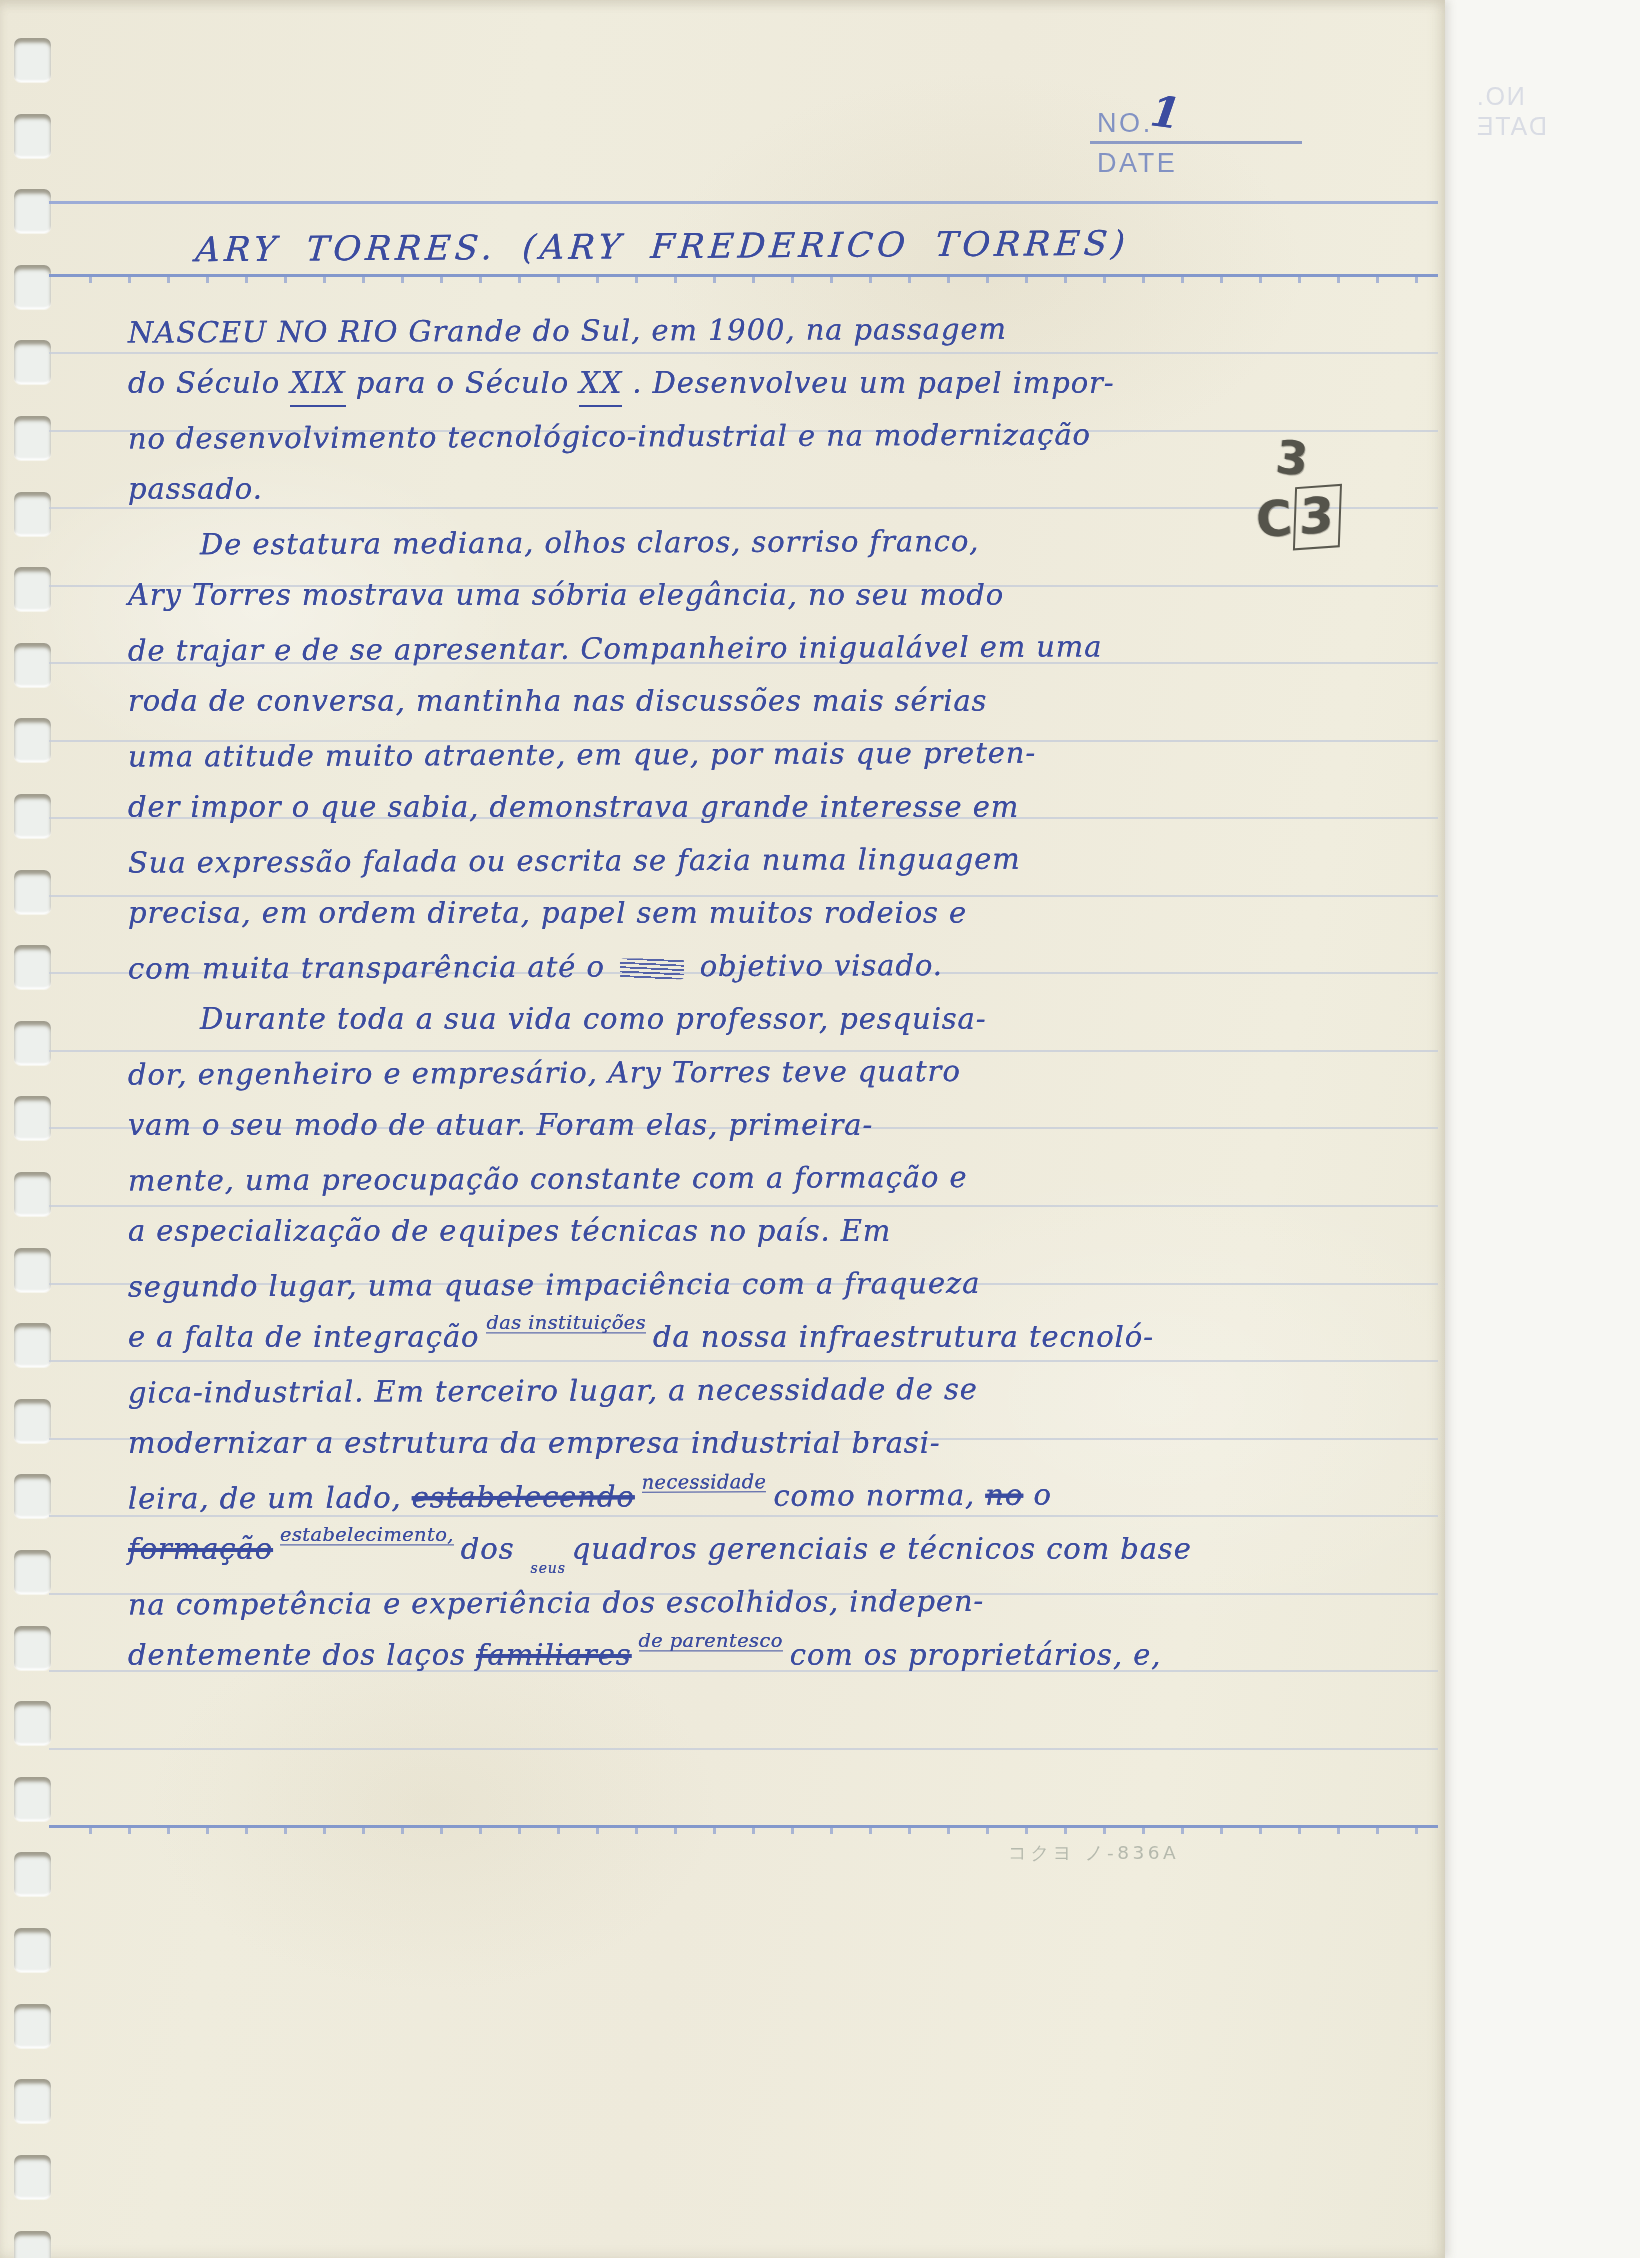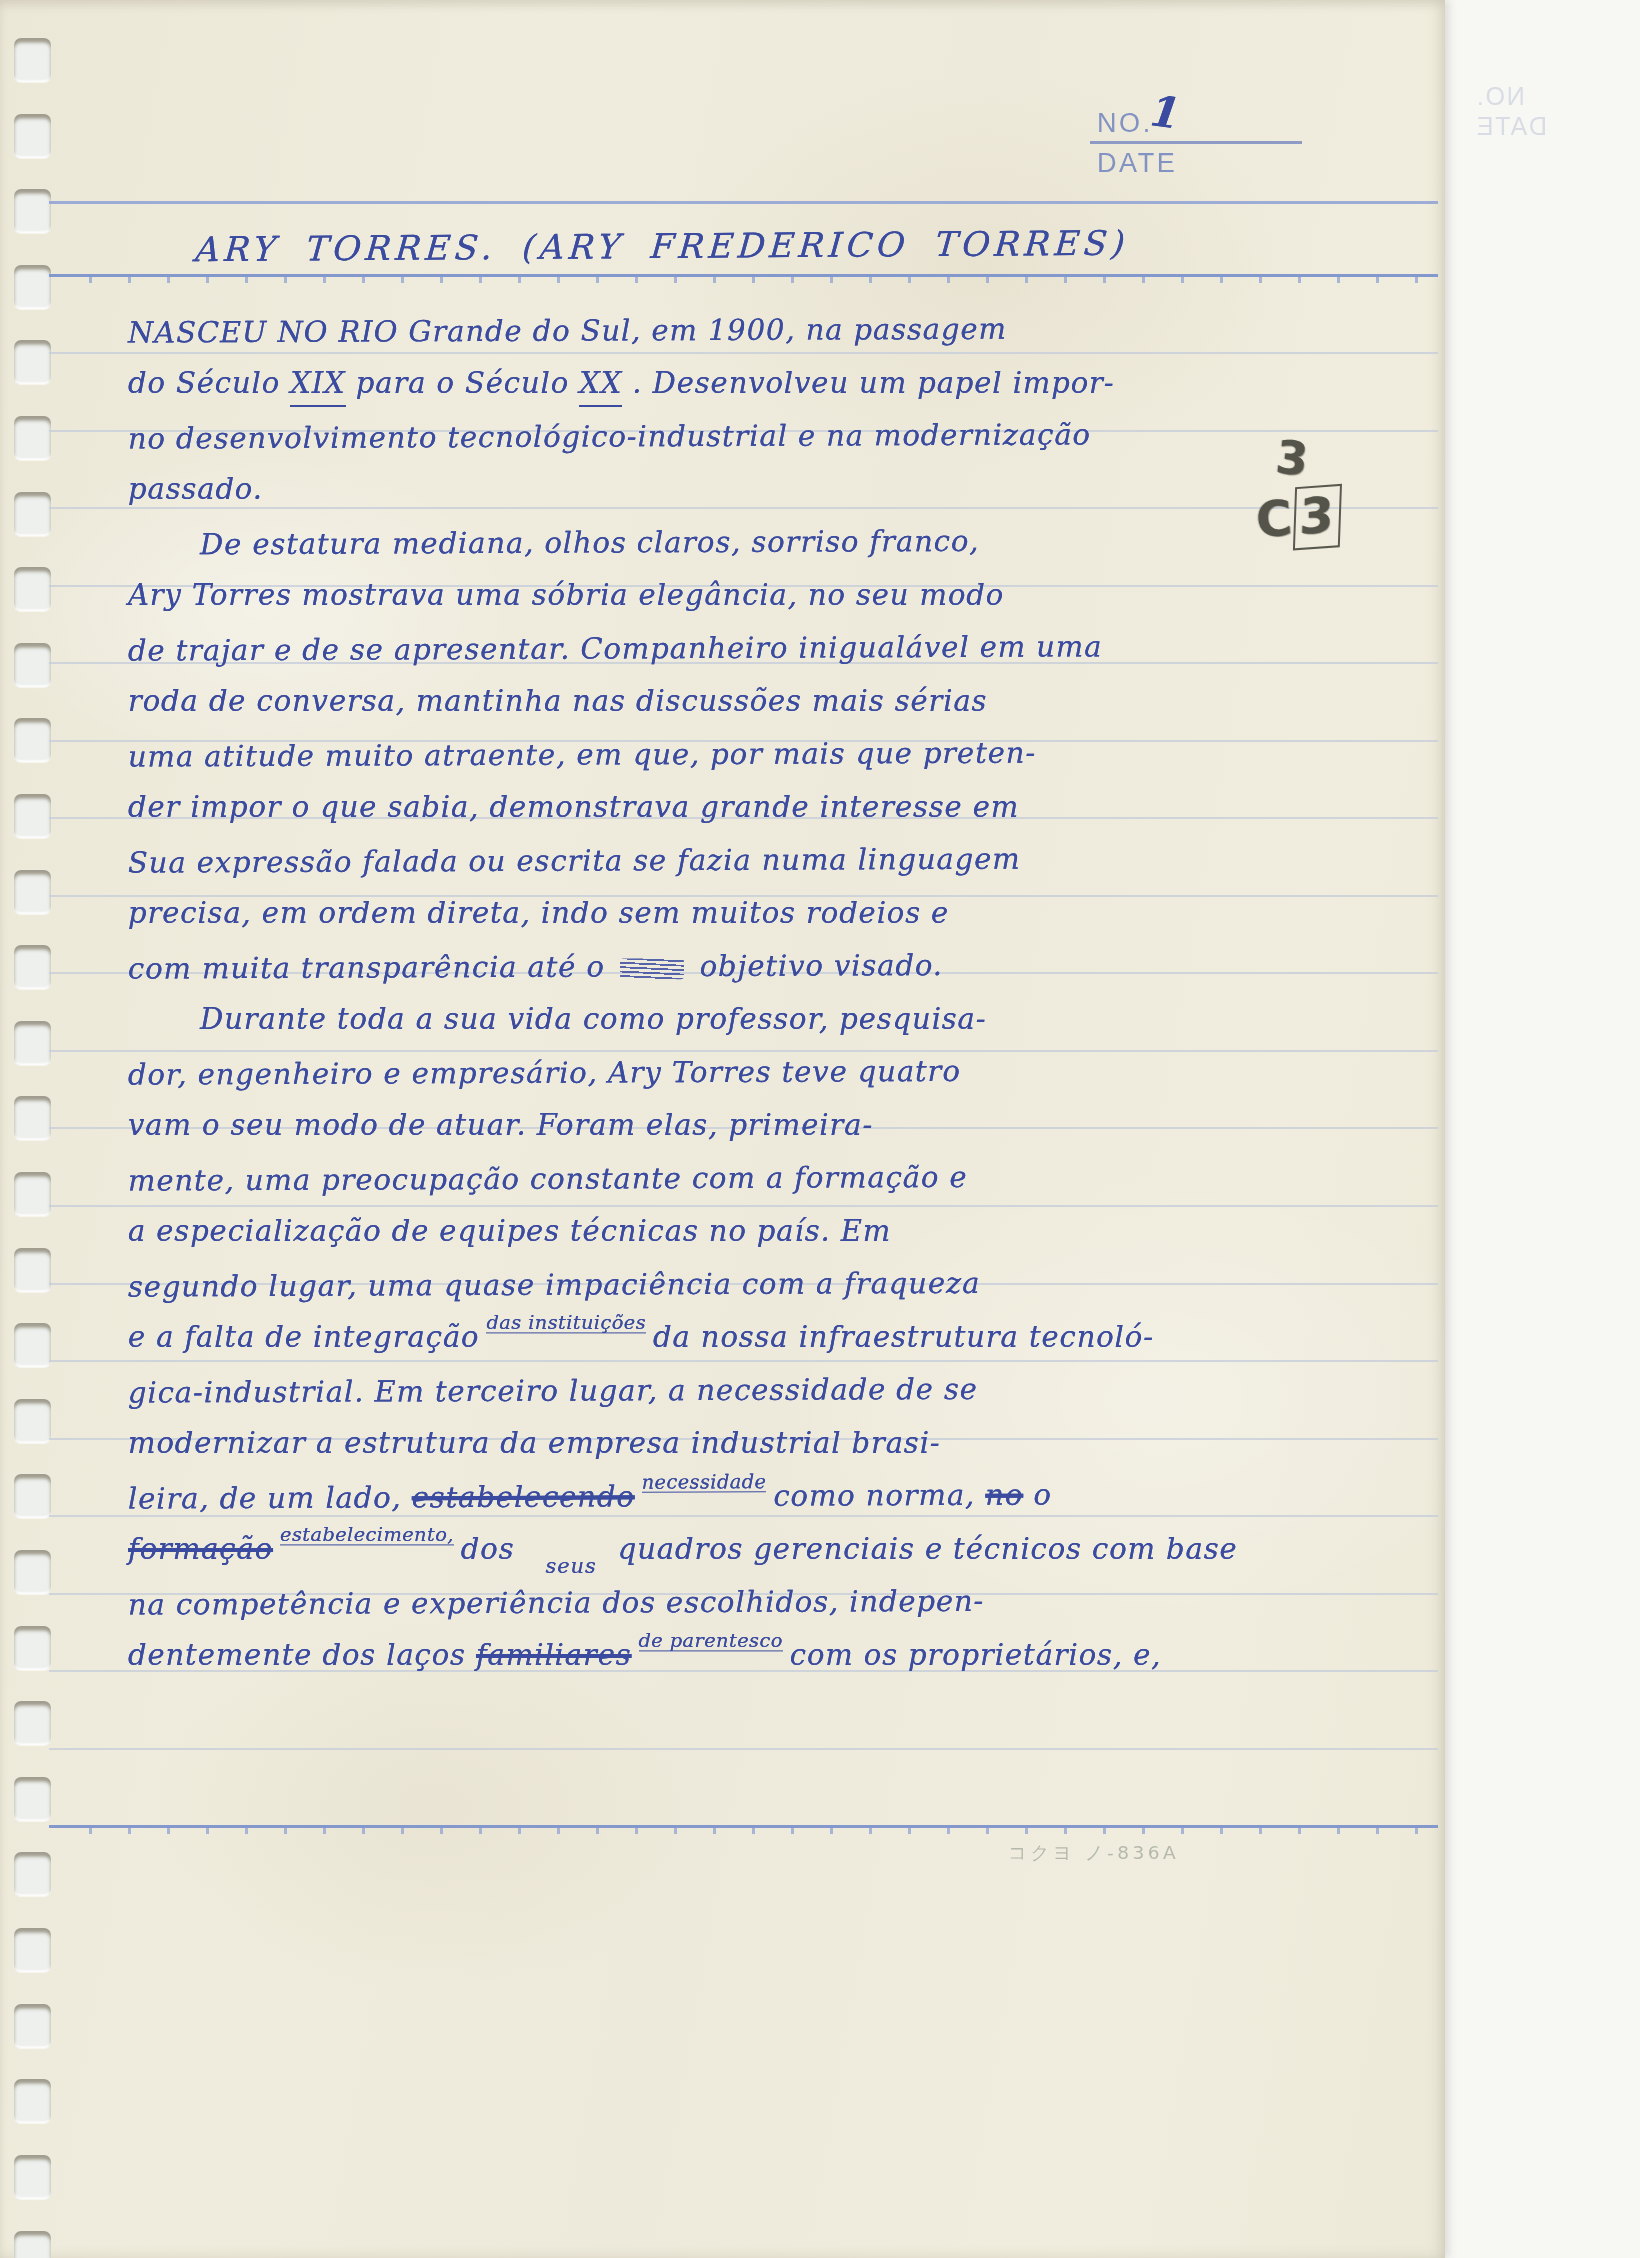--- a/index.html
+++ b/index.html
@@ -58,21 +58,21 @@
   .hw-block{position:absolute;left:128px;top:304px;width:1173px;}
   .hw-row{height:53px;line-height:53px;font-size:29px;letter-spacing:0.9px;white-space:nowrap;}
   .hw-row.indent{padding-left:72px;}
   .hw-row:nth-child(odd){transform:rotate(-.25deg);}
   .seg-s{text-decoration:line-through;text-decoration-thickness:3.5px;}
   .seg-u{border-bottom:2.6px solid currentColor;padding-bottom:5px;}
   .seg-sup{
     display:inline-block;font-size:19.4px;line-height:19.4px;transform:translateY(-17.6px);
     border-bottom:1.8px solid currentColor;margin:0 7px;letter-spacing:0.4px;
   }
-  .seg-sub{display:inline-block;font-size:21px;line-height:19.4px;transform:translateY(14px);margin:0 21px;}
+  .seg-sub{display:inline-block;font-size:14px;line-height:19.4px;transform:translateY(14px);margin:0 6px;}
   .seg-scr{
     display:inline-block;width:64px;height:21px;margin:0 5.3px;vertical-align:-2.6px;border-radius:3.5px;
     background:repeating-linear-gradient(3deg,transparent 0 2.6px,#3b4ca0 2.6px 4.4px);opacity:.85;
   }
   
   .pencil{
     position:absolute;color:#55544b;font-family:"DejaVu Sans",sans-serif;font-weight:bold;
     text-shadow:0.9px 0.9px 0.9px rgba(85,84,75,.55), -0.9px 0 0.9px rgba(85,84,75,.35);
   }
   .pencil-1{left:1276px;top:431px;font-size:46px;transform:rotate(6deg);}
@@ -166,21 +166,21 @@
       <div class="hw-row"><span>do Século </span><span class="seg-u">XIX</span><span> para o Século </span><span class="seg-u">XX</span><span> . Desenvolveu um papel impor-</span></div>
       <div class="hw-row"><span>no desenvolvimento tecnológico-industrial e na modernização</span></div>
       <div class="hw-row"><span>passado.</span></div>
       <div class="hw-row indent"><span>De estatura mediana, olhos claros, sorriso franco,</span></div>
       <div class="hw-row"><span>Ary Torres mostrava uma sóbria elegância, no seu modo</span></div>
       <div class="hw-row"><span>de trajar e de se apresentar. Companheiro inigualável em uma</span></div>
       <div class="hw-row"><span>roda de conversa, mantinha nas discussões mais sérias</span></div>
       <div class="hw-row"><span>uma atitude muito atraente, em que, por mais que preten-</span></div>
       <div class="hw-row"><span>der impor o que sabia, demonstrava grande interesse em</span></div>
       <div class="hw-row"><span>Sua expressão falada ou escrita se fazia numa linguagem</span></div>
-      <div class="hw-row"><span>precisa, em ordem direta, indo sem muitos rodeios e</span></div>
+      <div class="hw-row"><span>precisa, em ordem direta, papel sem muitos rodeios e</span></div>
       <div class="hw-row"><span>com muita transparência até o </span><span class="seg-scr"></span><span> objetivo visado.</span></div>
       <div class="hw-row indent"><span>Durante toda a sua vida como professor, pesquisa-</span></div>
       <div class="hw-row"><span>dor, engenheiro e empresário, Ary Torres teve quatro</span></div>
       <div class="hw-row"><span>vam o seu modo de atuar. Foram elas, primeira-</span></div>
       <div class="hw-row"><span>mente, uma preocupação constante com a formação e</span></div>
       <div class="hw-row"><span>a especialização de equipes técnicas no país. Em</span></div>
       <div class="hw-row"><span>segundo lugar, uma quase impaciência com a fraqueza</span></div>
       <div class="hw-row"><span>e a falta de integração</span><span class="seg-sup">das instituições</span><span>da nossa infraestrutura tecnoló-</span></div>
       <div class="hw-row"><span>gica-industrial. Em terceiro lugar, a necessidade de se</span></div>
       <div class="hw-row"><span>modernizar a estrutura da empresa industrial brasi-</span></div>

